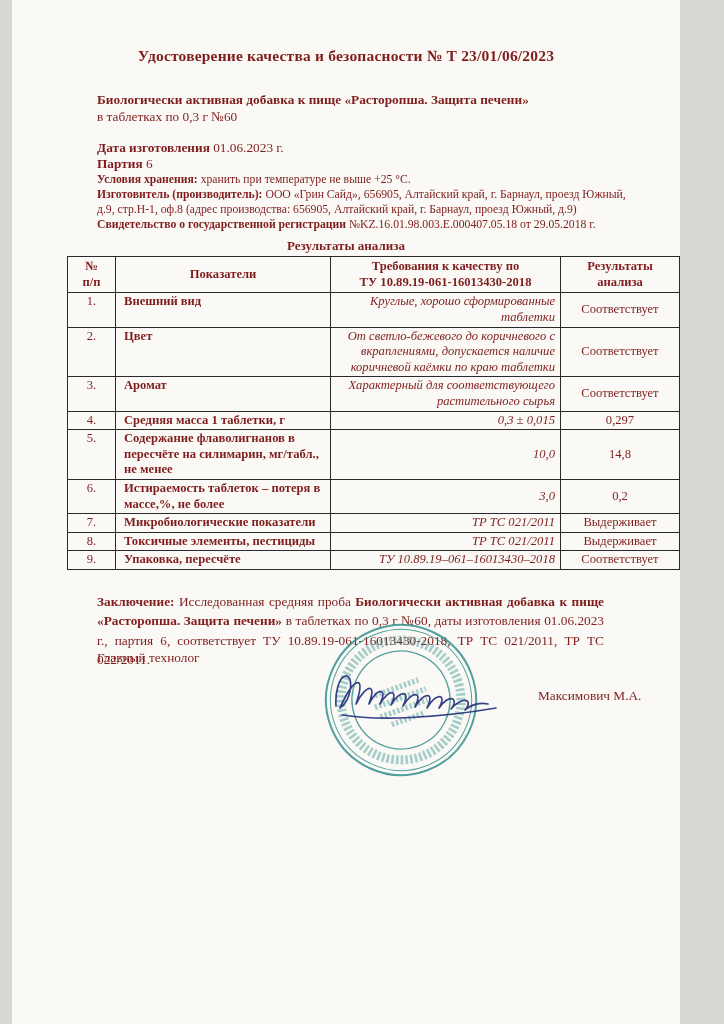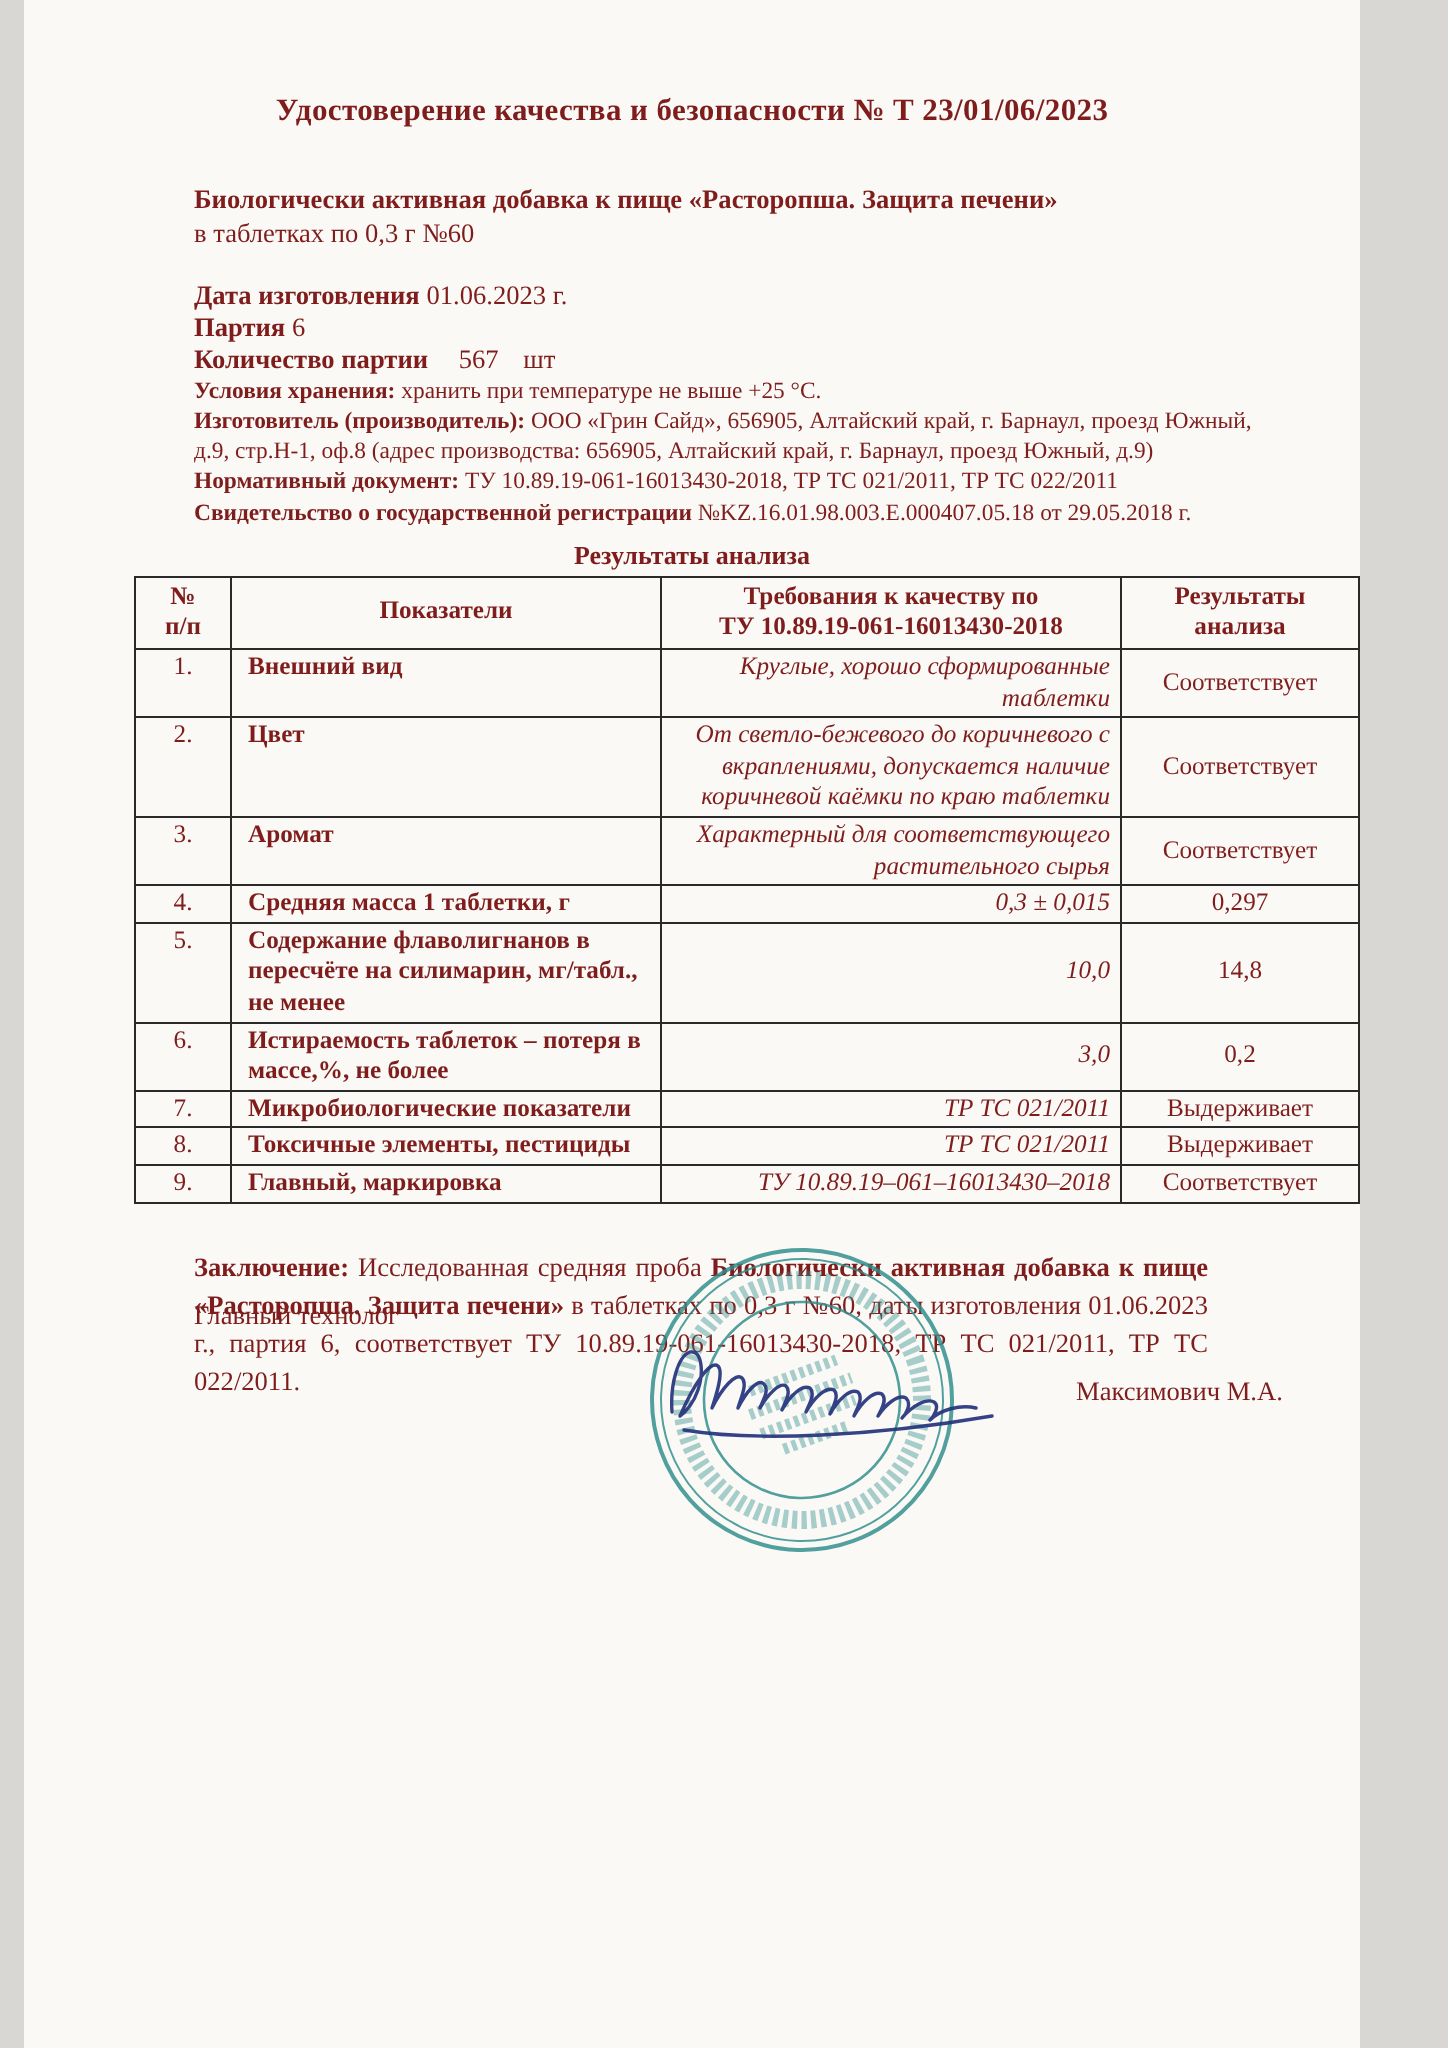--- a/index.html
+++ b/index.html
@@ -49,42 +49,33 @@
 
   <div class="meta-row">
     <div class="c1">
       <b>Дата изготовления</b>
       <span>01.06.2023 г.</span>
     </div>
     <div class="c2">
       <b>Партия</b>
       <span>6</span>
     </div>
-    <div class="c3">
-      <b>Количество партии</b>
-      <span class="qv">567</span>
-      <span class="qu">шт</span>
-    </div>
   </div>
 
 
   <div class="small">
     <b>Условия хранения:</b>
     <span>хранить при температуре не выше +25 °С.</span>
   </div>
 
   <div class="small">
     <b>Изготовитель (производитель):</b>
     <span>ООО «Грин Сайд», 656905, Алтайский край, г. Барнаул, проезд Южный, д.9, стр.Н-1, оф.8 (адрес производства: 656905, Алтайский край, г. Барнаул, проезд Южный, д.9)</span>
   </div>
 
-  <div class="small">
-    <b>Нормативный документ:</b>
-    <span>ТУ 10.89.19-061-16013430-2018, ТР ТС 021/2011, ТР ТС 022/2011</span>
-  </div>
 
   <div class="small">
     <b>Свидетельство о государственной регистрации</b>
     <span>№KZ.16.01.98.003.Е.000407.05.18 от 29.05.2018 г.</span>
   </div>
 
   <div class="tcaption">Результаты анализа</div>
 
   <table class="results">
     <colgroup>
@@ -148,21 +139,21 @@
         <td class="res">Выдерживает</td>
       </tr>
       <tr>
         <td class="num">8.</td>
         <td class="ind">Токсичные элементы, пестициды</td>
         <td class="req">ТР ТС 021/2011</td>
         <td class="res">Выдерживает</td>
       </tr>
       <tr>
         <td class="num">9.</td>
-        <td class="ind">Главный, маркировка</td>
+        <td class="ind">Упаковка, пересчёте</td>
         <td class="req">ТУ 10.89.19–061–16013430–2018</td>
         <td class="res">Соответствует</td>
       </tr>
     </tbody>
   </table>
 
   <p class="conclusion">
     <b>Заключение:</b>
     <span>Исследованная средняя проба</span>
     <b>Биологически активная добавка к пище «Расторопша. Защита печени»</b>

